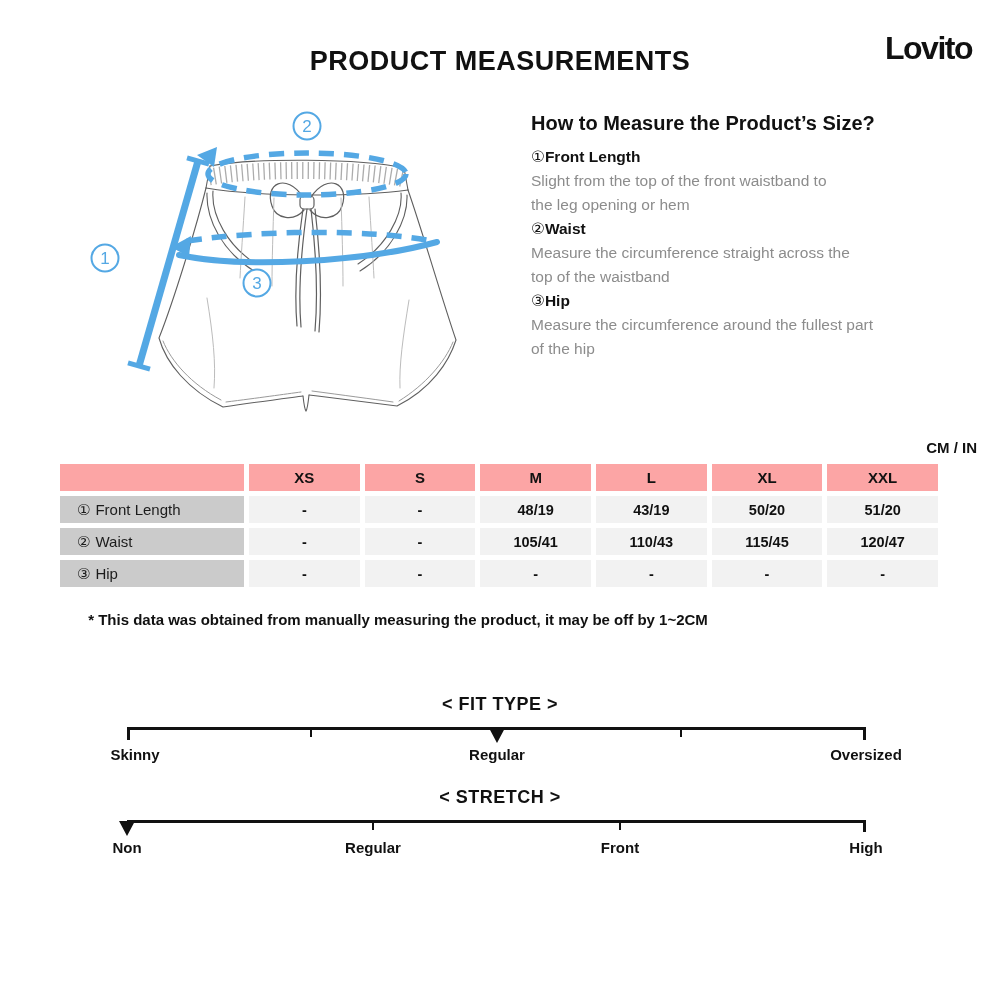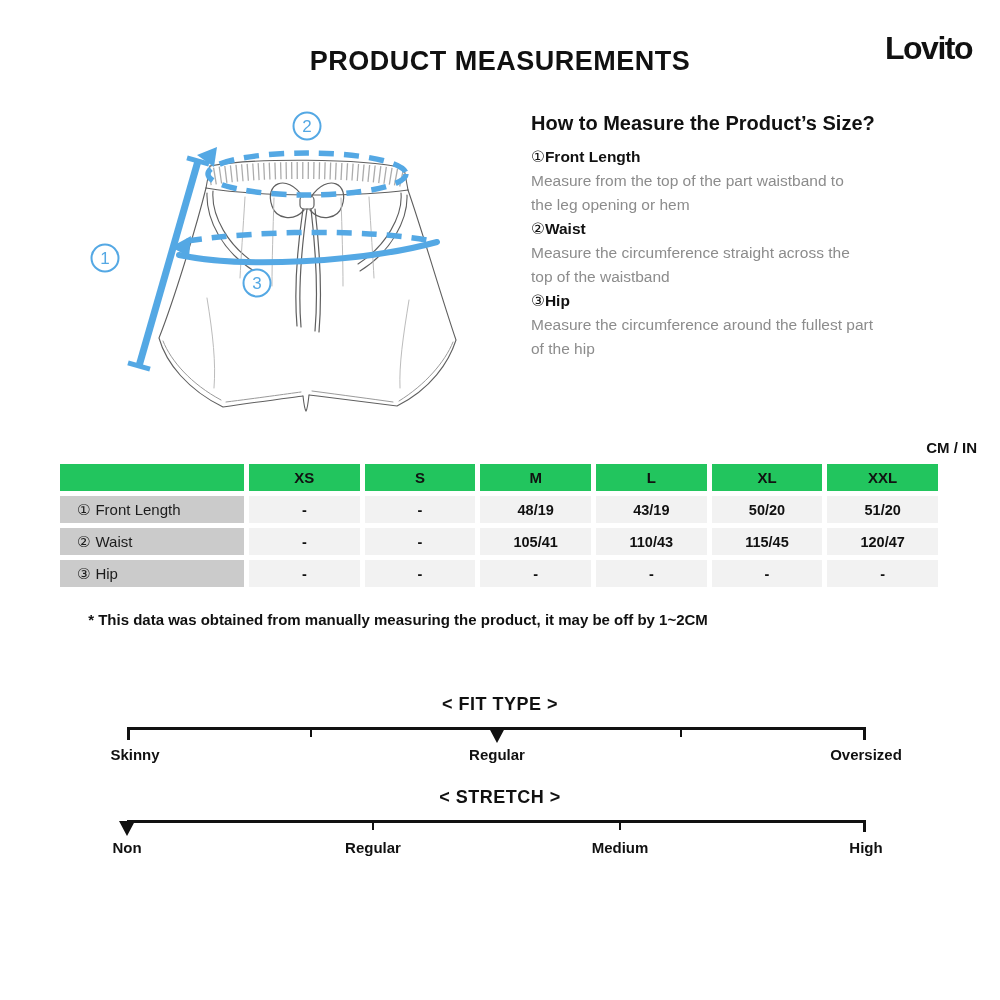--- a/index.html
+++ b/index.html
@@ -16,21 +16,21 @@
   .howto-title{margin:0 0 9px 0;font-size:20px;font-weight:bold;line-height:26px;}
   .item-name{font-size:15.5px;font-weight:bold;line-height:24px;color:#111;}
   .item-name .cnum{font-weight:normal;}
   .item-desc{font-size:15.5px;line-height:24px;color:#8c8c8c;white-space:pre-line;}
 
   .unit{position:absolute;top:439px;right:63px;font-size:15px;font-weight:bold;}
 
   .size-table{position:absolute;left:60px;top:464px;width:878px;display:grid;
               grid-template-columns:184px repeat(6,1fr);gap:5px 5px;}
   .cell{height:27px;display:flex;align-items:center;justify-content:center;font-size:15px;}
-  .head{background:#22c55e;font-weight:bold;}
+  .head{background:#fca5a5;font-weight:bold;}
   .rlabel{background:#cbcbcb;justify-content:flex-start;padding-left:17px;font-size:15px;color:#1c1c1c;}
   .rlabel .cnum{margin-right:5px;}
   .val{background:#f2f2f2;font-weight:bold;font-size:14.5px;}
 
   .footnote{position:absolute;top:611px;left:0;width:796px;text-align:center;
             font-size:15px;font-weight:bold;}
 
   .scale-title{position:absolute;left:0;width:1000px;text-align:center;
                font-size:18px;font-weight:bold;letter-spacing:.5px;}
   .scale-line{position:absolute;left:127px;width:739px;height:3px;background:#111;}
@@ -114,21 +114,21 @@
         <circle cx="197" cy="183" r="13.5" fill="#fff" stroke="#54A8E4" stroke-width="2"></circle>
         <text x="197" y="189" text-anchor="middle" font-size="17" fill="#54A8E4">3</text>
       </g>
     </g>
   </svg>
 
   <div class="howto">
     <div class="howto-title">How to Measure the Product’s Size?</div>
     <div>
       <div class="item-name"><span class="cnum">①</span><span>Front Length</span></div>
-      <div class="item-desc">Measure from the top of the part waistband to
+      <div class="item-desc">Slight from the top of the front waistband to
 the leg opening or hem</div>
     </div>
     <div>
       <div class="item-name"><span class="cnum">②</span><span>Waist</span></div>
       <div class="item-desc">Measure the circumference straight across the
 top of the waistband</div>
     </div>
     <div>
       <div class="item-name"><span class="cnum">③</span><span>Hip</span></div>
       <div class="item-desc">Measure the circumference around the fullest part
@@ -195,16 +195,16 @@
   <div class="scale-label" style="left:866px;top:746px;">Oversized</div>
 
   <div class="scale-title" style="top:787px;">&lt; STRETCH &gt;</div>
   <div class="scale-line" style="top:820px;"></div>
   <div class="tick" style="left:372px;top:820px;width:2px;height:10px;"></div>
   <div class="tick" style="left:619px;top:820px;width:2px;height:10px;"></div>
   <div class="tick" style="left:863px;top:820px;width:3px;height:12px;"></div>
   <div class="marker-down" style="left:119px;top:821px;"></div>
   <div class="scale-label" style="left:127px;top:839px;">Non</div>
   <div class="scale-label" style="left:373px;top:839px;">Regular</div>
-  <div class="scale-label" style="left:620px;top:839px;">Medium</div>
+  <div class="scale-label" style="left:620px;top:839px;">Front</div>
   <div class="scale-label" style="left:866px;top:839px;">High</div>
 
 </div>
 
 </body></html>

